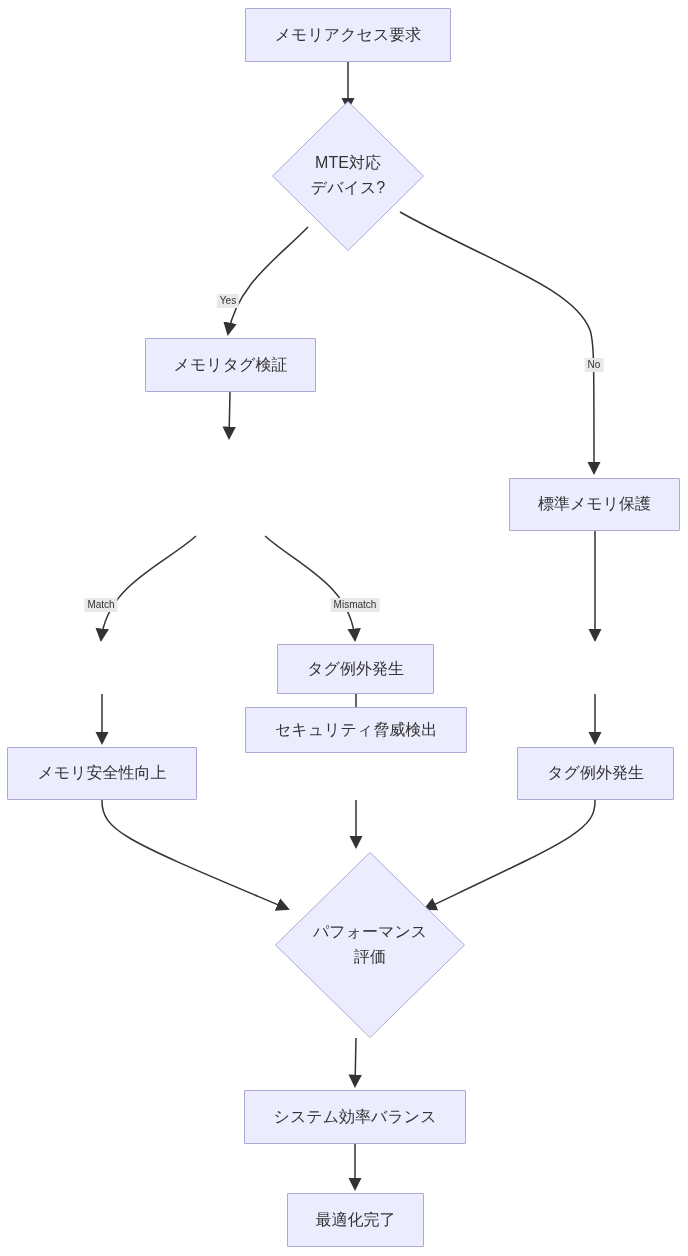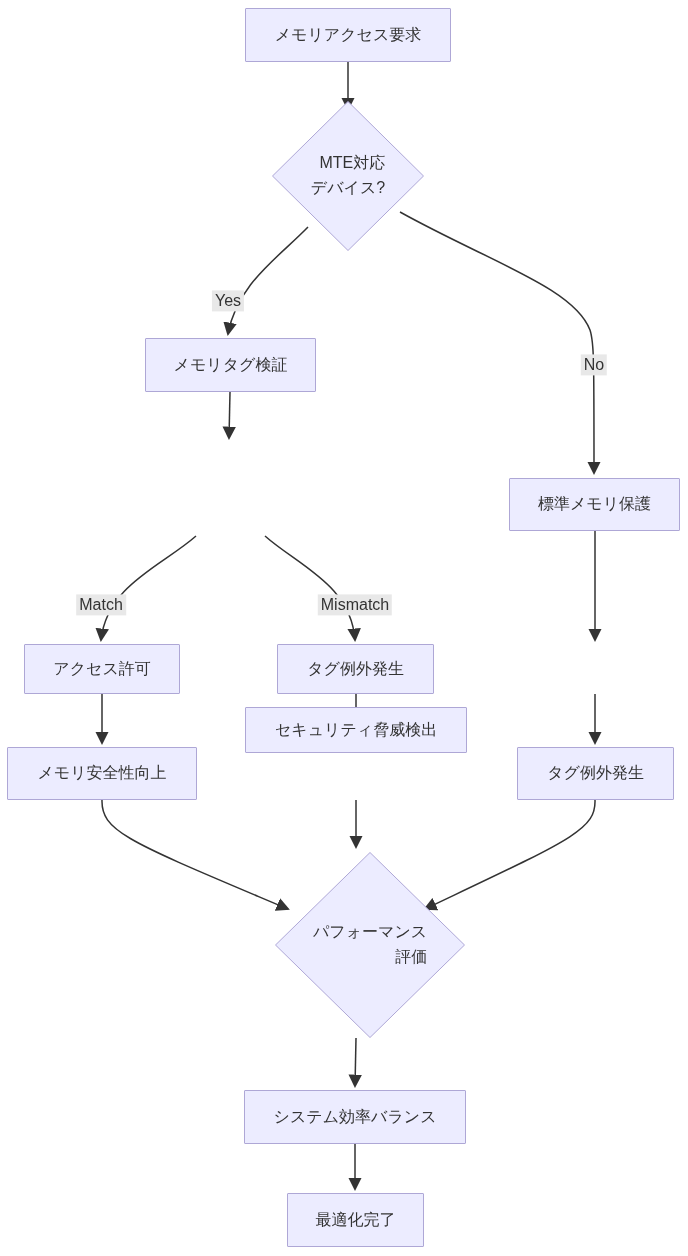--- a/index.html
+++ b/index.html
@@ -48,32 +48,32 @@
     width: 100%; height: 100%;
   }
   .node.diamond .shape polygon {
     fill: var(--node-fill);
     stroke: var(--node-border);
     stroke-width: 1;
   }
   .nlabel {
     position: relative;
     white-space: pre-line;
-    text-align: right;
+    text-align: center;
     font-size: 16px;
     line-height: 1.55;
     color: var(--text-color);
     padding: 0 4px;
   }
   .edge-label {
     position: absolute;
     transform: translate(-50%, -50%);
     background: var(--label-bg);
     color: var(--text-color);
-    font-size: 16px;
+    font-size: 10px;
     line-height: 1.2;
     padding: 1px 3px;
   }
 </style>
 </head>
 <body>
 
 <div class="canvas">
 
   <svg class="edge-layer" viewBox="0 0 688 1256" xmlns="http://www.w3.org/2000/svg">
@@ -104,23 +104,20 @@
   </div>
 
   <div class="node rect" style="left:509px;top:478px;width:171px;height:53px">
     <span class="nlabel">標準メモリ保護</span>
   </div>
 
   <div class="node rect" style="left:145px;top:338px;width:171px;height:54px">
     <span class="nlabel">メモリタグ検証</span>
   </div>
 
-  <div class="node rect" style="left:24px;top:644px;width:156px;height:50px">
-    <span class="nlabel">アクセス許可</span>
-  </div>
 
   <div class="node rect" style="left:277px;top:644px;width:157px;height:50px">
     <span class="nlabel">タグ例外発生</span>
   </div>
 
 
   <div class="node rect" style="left:7px;top:747px;width:190px;height:53px">
     <span class="nlabel">メモリ安全性向上</span>
   </div>
 

